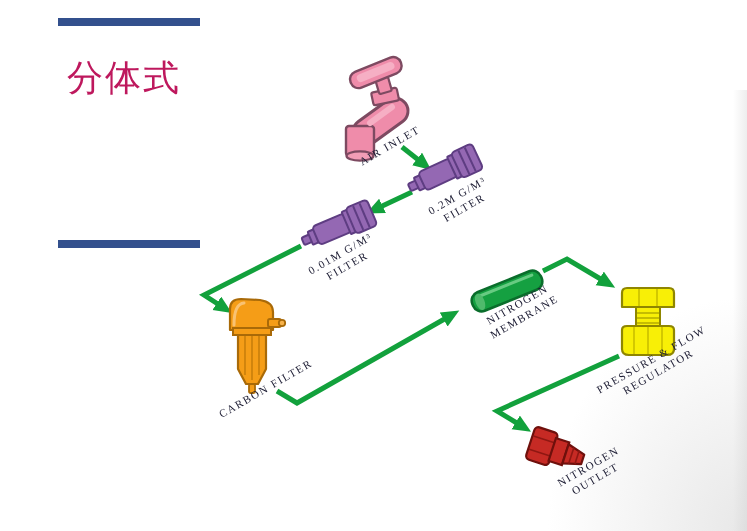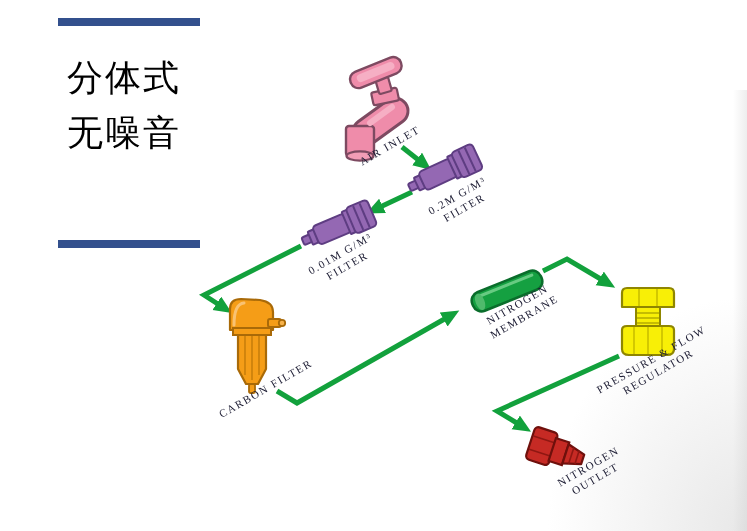--- a/index.html
+++ b/index.html
@@ -6,21 +6,21 @@
   html,body { background:#ffffff; }
   .stage {
     position:relative; width:747px; height:531px; background:#ffffff;
     overflow:hidden; font-family:"Liberation Sans", sans-serif;
   }
   
   .rule { position:absolute; left:58px; width:142px; height:8px; background:#33508d; }
   .rule-top { top:18px; }
   .rule-bottom { top:240px; }
   .features {
-    position:absolute; left:67px; top:50px; color:#000000;
+    position:absolute; left:67px; top:50px; color:#be185d;
     font-size:36px; line-height:55px; letter-spacing:2px; font-weight:500;
     font-family:"Liberation Sans", sans-serif;
   }
   
   .lbl {
     position:absolute; font-family:"Liberation Serif", serif;
     font-size:11px; letter-spacing:1.6px; color:#1c1c33;
     white-space:nowrap; text-align:center; line-height:1.25;
     transform:translate(-50%,-50%) rotate(-30deg);
   }
@@ -42,21 +42,20 @@
 <body>
 
 <div class="stage">
 
   <div class="edge-shade"></div>
   <div class="corner-shade"></div>
 
   <div class="rule rule-top"></div>
   <div class="features">
     <div>分体式</div>
-    <div>无噪音</div>
   </div>
   <div class="rule rule-bottom"></div>
 
   <svg class="diagram" width="747" height="531" viewBox="0 0 747 531">
     <defs>
       <marker id="ah" markerWidth="3.8" markerHeight="3.4" refX="1.0" refY="1.6" orient="auto" markerUnits="strokeWidth">
         <path d="M0,0 L3.6,1.6 L0,3.2 Z" fill="#12a13c"></path>
       </marker>
     </defs>
 

